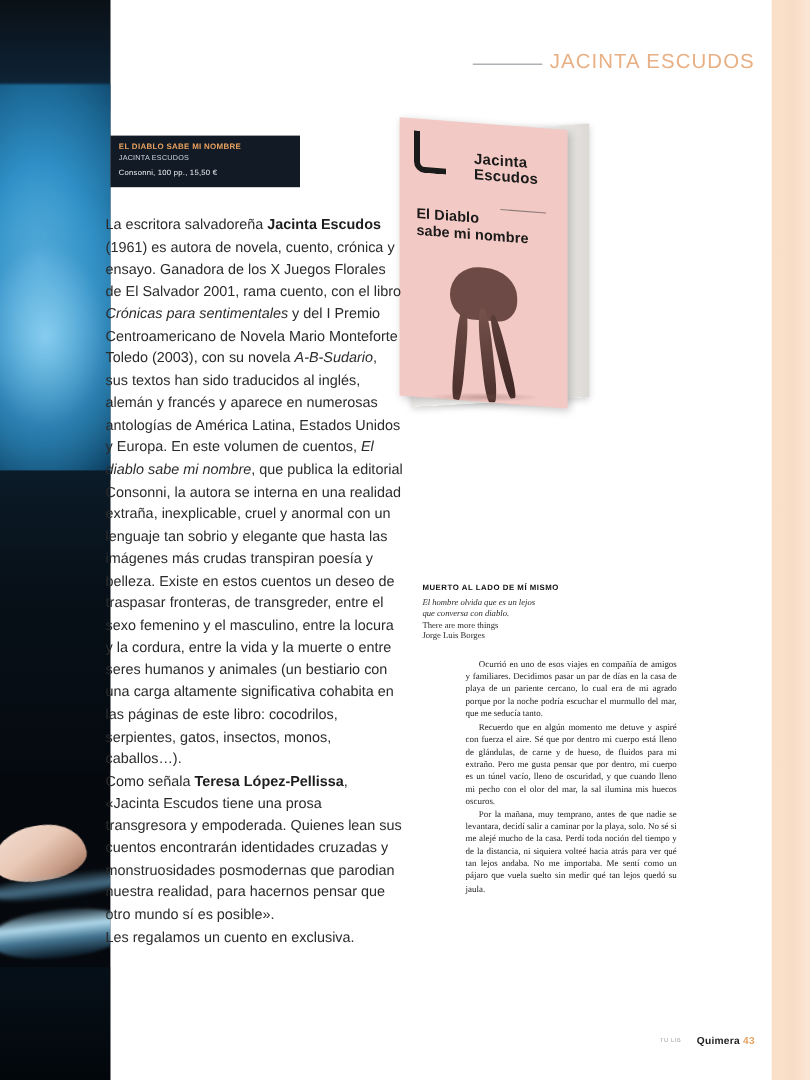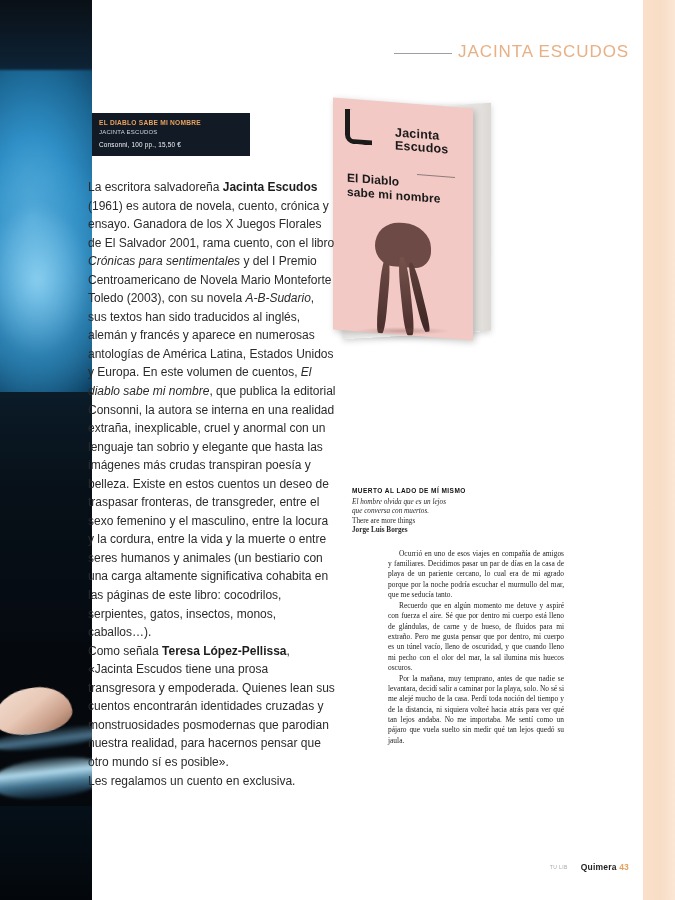--- a/index.html
+++ b/index.html
@@ -160,21 +160,21 @@
   .story{position:absolute;left:352px;top:487px;width:212px;}
   .story .stitle{
     font-size:6.5px;font-weight:bold;letter-spacing:.45px;color:#111;
     font-family:"Liberation Sans",sans-serif;margin-bottom:4px;
   }
   .story .epi{
     font-family:"Liberation Serif",serif;
     font-size:7.2px;line-height:9.4px;color:#2a2a2a;font-style:italic;
   }
   .story .epi .plain{font-style:normal;margin-top:16px;}
-  .story .epi .src{font-style:normal;font-weight:bold;}
+  .story .epi .src{font-style:normal;}
   .story .bodytext{
     margin-top:13px;
     font-family:"Liberation Serif",serif;
     font-size:7.45px;line-height:10.35px;color:#222;
     text-align:justify;
     margin-left:36px;
   }
   .story .bodytext p{margin:0 0 .5px 0;text-indent:11px;}
 
   
@@ -237,21 +237,21 @@
     </div>
     <div class="shadow"></div>
   </div>
 
   <div class="article">La escritora salvadoreña <b>Jacinta Escudos</b> (1961) es autora de novela, cuento, crónica y ensayo. Ganadora de los X Juegos Florales de El Salvador 2001, rama cuento, con el libro <i>Crónicas para sentimentales</i> y del I Premio Centroamericano de Novela Mario Monteforte Toledo (2003), con su novela <i>A-B-Sudario</i>, sus textos han sido traducidos al inglés, alemán y francés y aparece en numerosas antologías de América Latina, Estados Unidos y Europa. En este volumen de cuentos, <i>El diablo sabe mi nombre</i>, que publica la editorial Consonni, la autora se interna en una realidad extraña, inexplicable, cruel y anormal con un lenguaje tan sobrio y elegante que hasta las imágenes más crudas transpiran poesía y belleza. Existe en estos cuentos un deseo de traspasar fronteras, de transgreder, entre el sexo femenino y el masculino, entre la locura y la cordura, entre la vida y la muerte o entre seres humanos y animales (un bestiario con una carga altamente significativa cohabita en las páginas de este libro: cocodrilos, serpientes, gatos, insectos, monos, caballos…).<br>Como señala <b>Teresa López-Pellissa</b>, «Jacinta Escudos tiene una prosa transgresora y empoderada. Quienes lean sus cuentos encontrarán identidades cruzadas y monstruosidades posmodernas que parodian nuestra realidad, para hacernos pensar que otro mundo sí es posible».<br>Les regalamos un cuento en exclusiva.</div>
 
   <div class="story">
     <div class="stitle">MUERTO AL LADO DE MÍ MISMO</div>
     <div class="epi">
       <span>El hombre olvida que es un lejos</span><br>
-      <span>que conversa con muertos.</span><br>
+      <span>que conversa con diablo.</span><br>
       <span class="plain">There are more things</span><br>
       <span class="src">Jorge Luis Borges</span>
     </div>
     <div class="bodytext">
         <p>Ocurrió en uno de esos viajes en compañía de amigos y familiares. Decidimos pasar un par de días en la casa de playa de un pariente cercano, lo cual era de mi agrado porque por la noche podría escuchar el murmullo del mar, que me seducía tanto.</p>
         <p>Recuerdo que en algún momento me detuve y aspiré con fuerza el aire. Sé que por dentro mi cuerpo está lleno de glándulas, de carne y de hueso, de fluidos para mi extraño. Pero me gusta pensar que por dentro, mi cuerpo es un túnel vacío, lleno de oscuridad, y que cuando lleno mi pecho con el olor del mar, la sal ilumina mis huecos oscuros.</p>
         <p>Por la mañana, muy temprano, antes de que nadie se levantara, decidí salir a caminar por la playa, solo. No sé si me alejé mucho de la casa. Perdí toda noción del tiempo y de la distancia, ni siquiera volteé hacia atrás para ver qué tan lejos andaba. No me importaba. Me sentí como un pájaro que vuela suelto sin medir qué tan lejos quedó su jaula.</p>
       </div>
   </div>
 

